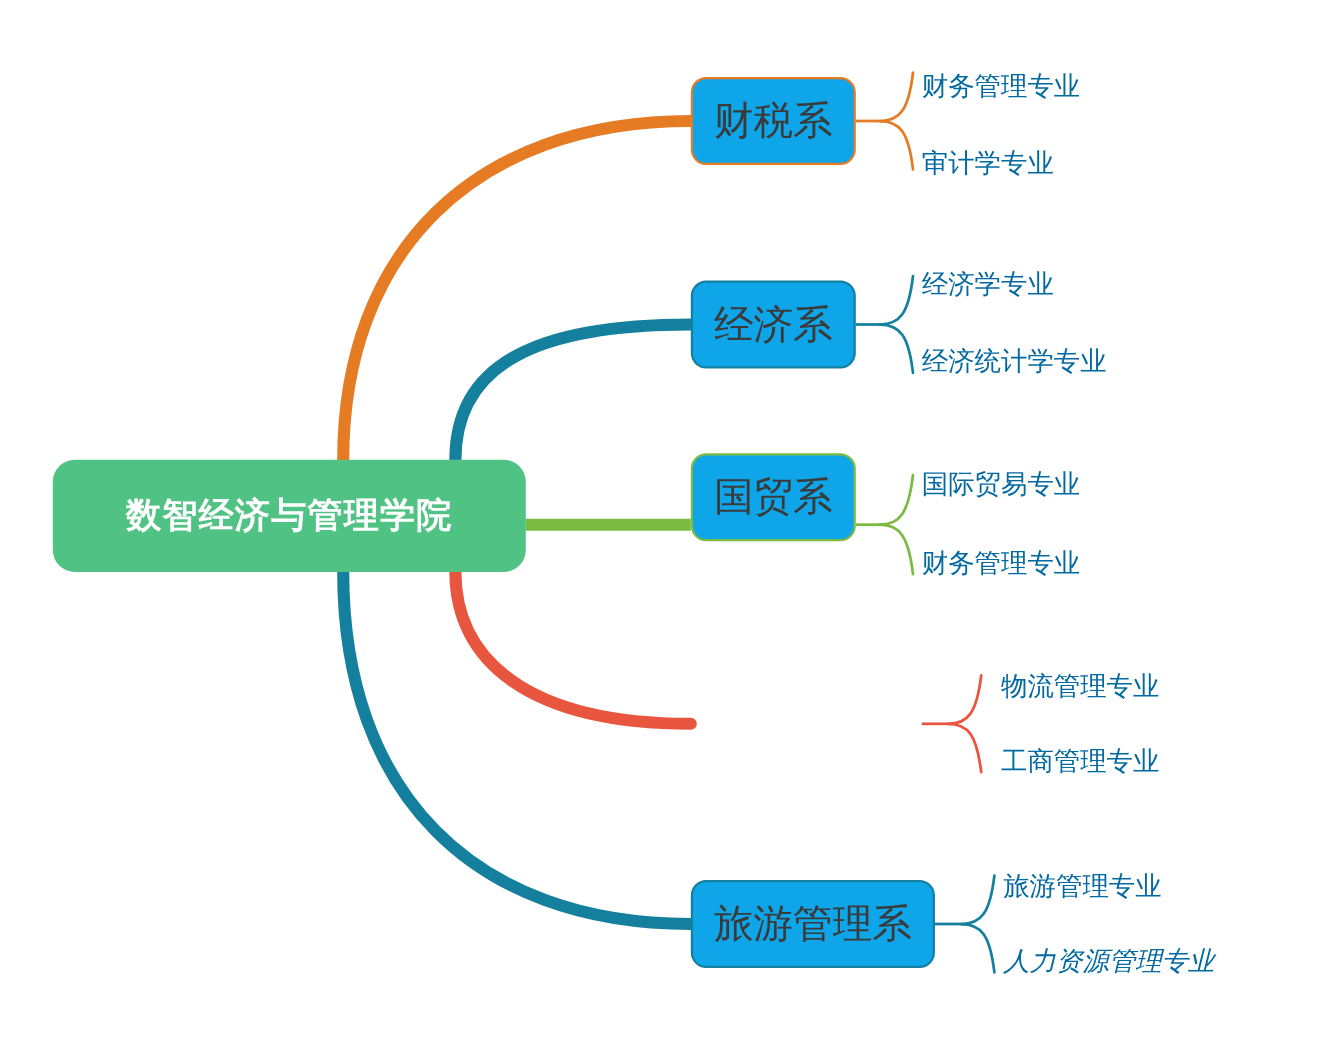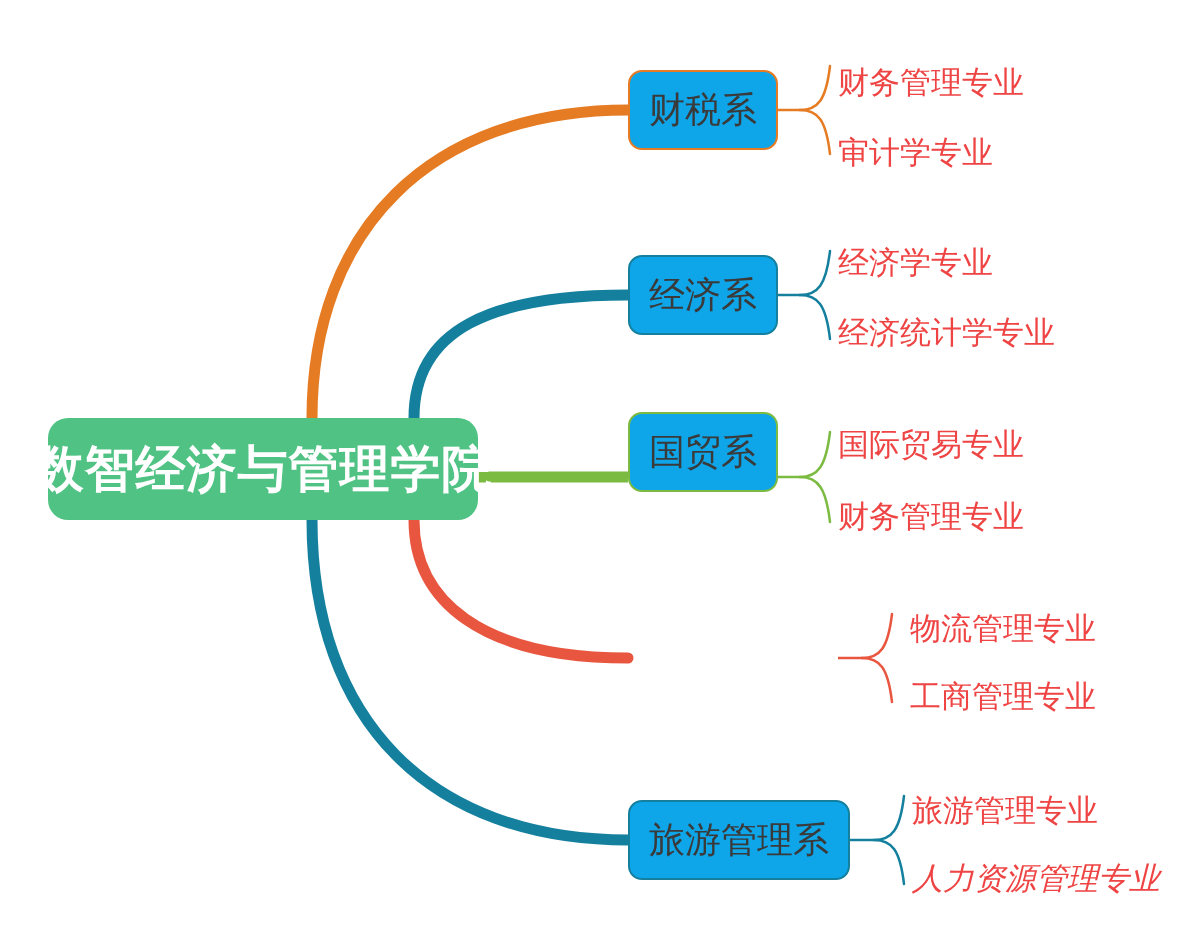--- a/index.html
+++ b/index.html
@@ -34,39 +34,39 @@
     white-space: nowrap;
   }
   .root-node {
     left: 48px;
     top: 418px;
     width: 430px;
     height: 102px;
     border-radius: 20px;
     background: #50c384;
     color: #ffffff;
-    font-size: 50px;
+    font-size: 32px;
     font-weight: bold;
     letter-spacing: 1px;
     z-index: 3;
   }
   .branch-node {
     background: #0ea5e9;
     border-style: solid;
     border-width: 2px;
     border-radius: 14px;
     color: #3a3a3a;
     font-size: 36px;
     font-weight: normal;
     z-index: 3;
   }
   .leaf-label {
     position: absolute;
-    color: #ef4444;
-    font-size: 31px;
+    color: #0369a1;
+    font-size: 24px;
     white-space: nowrap;
     z-index: 3;
   }
 </style>
 </head>
 <body>
 
 <div id="canvas">
 
   <svg id="wires" viewBox="0 0 1200 951">

